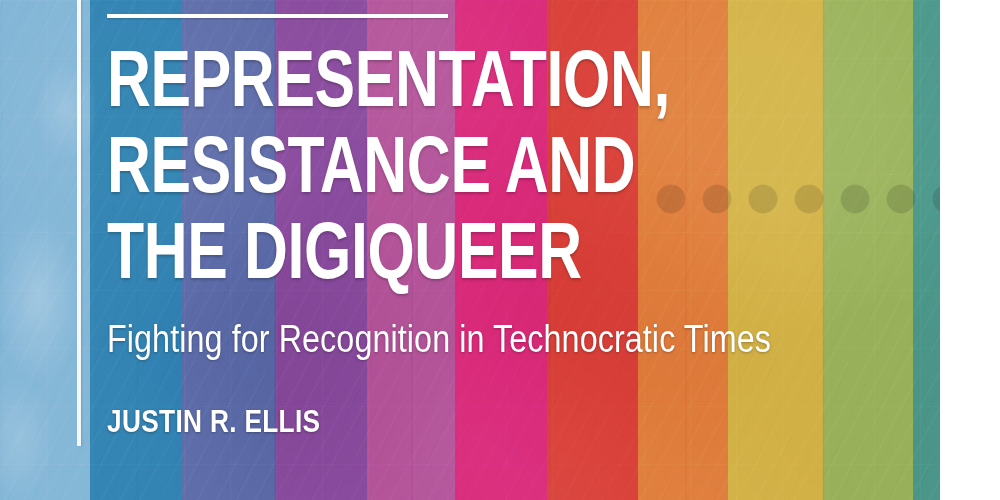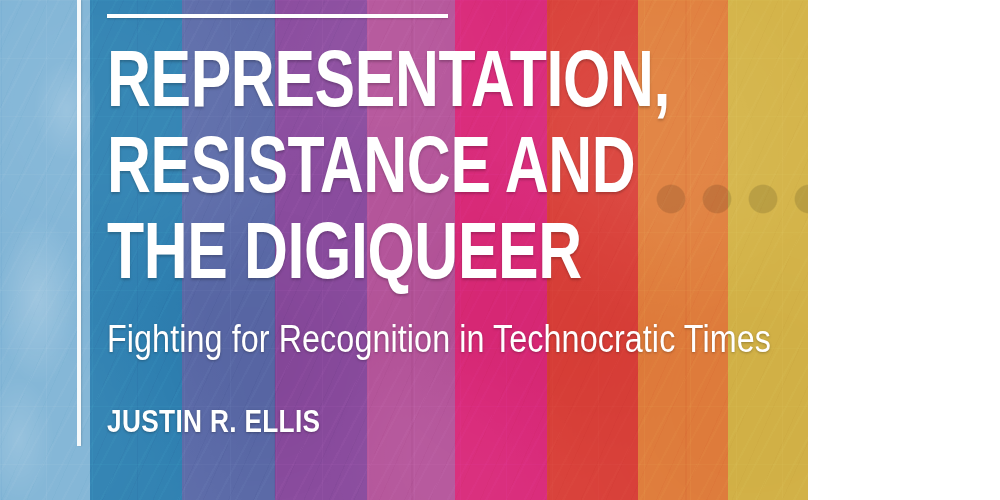--- a/index.html
+++ b/index.html
@@ -2,25 +2,26 @@
 <html><head>
 <meta charset="utf-8">
 <style>
   html, body {
     margin: 0;
     padding: 0;
     background: #ffffff;
   }
   #poster {
     position: relative;
-    width: 808px;
+    width: 908px;
     height: 500px;
     overflow: hidden;
     font-family: "Liberation Sans", sans-serif;
     background: #7FB3D5;
+    padding-left: 32px;
   }
 
   
   #bands {
     position: absolute;
     inset: 0;
     display: block;
   }
   .band {
     position: absolute;

